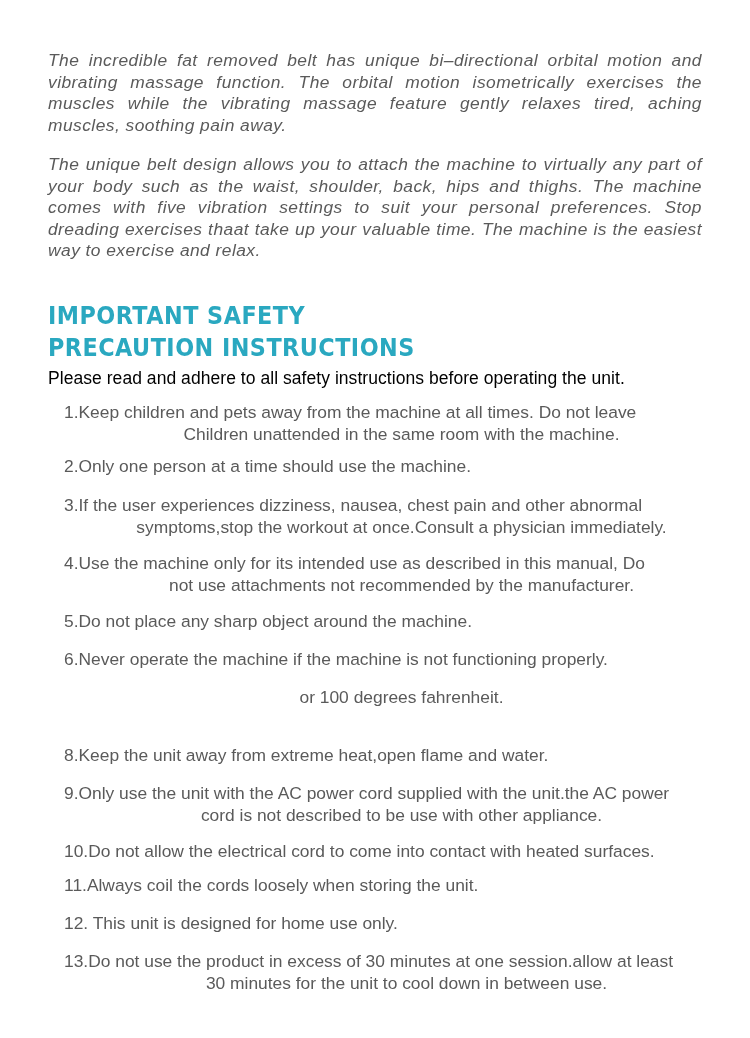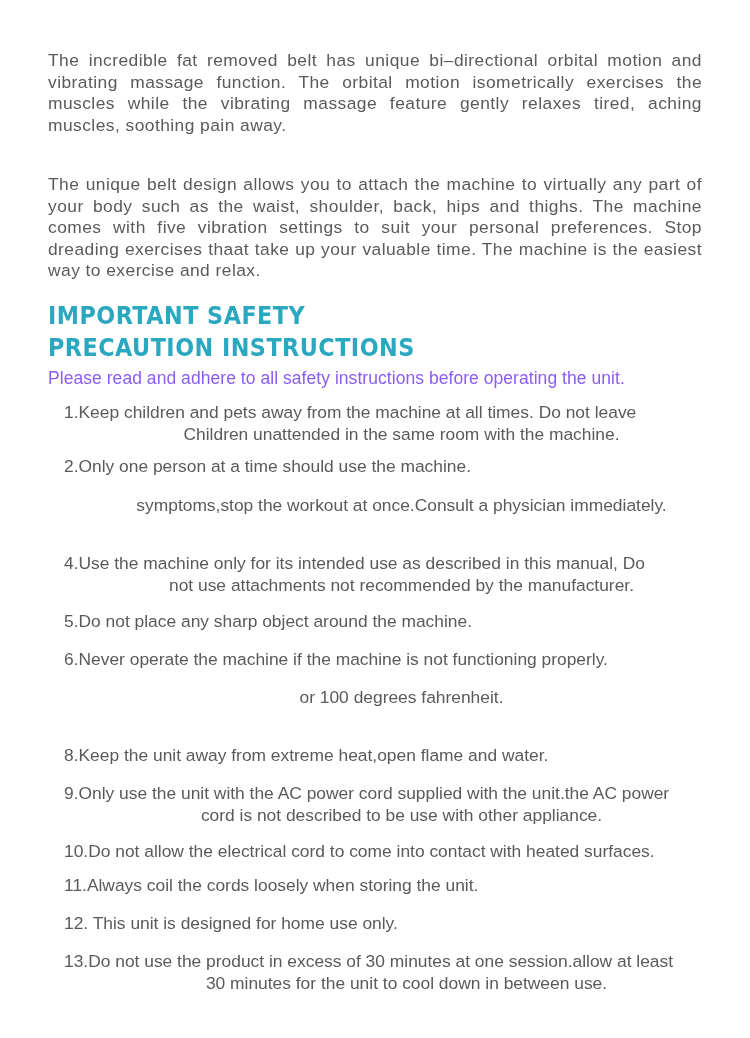--- a/index.html
+++ b/index.html
@@ -7,39 +7,40 @@
   .page { position: absolute; left: 48px; top: 50px; width: 654px; }
   .intro {
     font-family: "Liberation Sans", sans-serif;
     font-size: 17.4px;
     line-height: 21.5px;
     color: #5a5a5a;
     text-align: justify;
     text-align-last: left;
     margin: 0;
     letter-spacing: 0.45px;
+    font-style: italic;
   }
-  .intro + .intro { margin-top: 38px; }
+  .intro + .intro { margin-top: 18px; }
   .heading {
     position: absolute; left: 0; top: 250px;
     font-family: "DejaVu Sans", sans-serif;
     font-size: 24px;
     line-height: 32px;
     color: #2aa8c0;
     margin: 0;
     letter-spacing: 0.5px;
     transform: scaleX(0.93);
     transform-origin: left top;
     white-space: nowrap;
   }
   .subheading {
     position: absolute; left: 0; top: 318px;
     font-family: "Liberation Sans", sans-serif;
     font-size: 17.5px;
-    color: #8b5cf6;
+    color: #000000;
     margin: 0;
     white-space: nowrap;
     letter-spacing: 0.05px;
   }
   .rules {
     position: absolute; left: 0; top: 352px; width: 660px;
     list-style: none; margin: 0; padding: 0;
     font-family: "Liberation Sans", sans-serif;
     font-size: 17.4px;
     line-height: 21.5px;
@@ -66,20 +67,21 @@
 
   <ul class="rules">
     <li style="top:0px">
         <span class="l1">1.Keep children and  pets  away from  the machine  at all times. Do not leave</span>
         <span class="l2">Children unattended in the same room with the machine.</span>
       </li>
     <li style="top:54px">
         <span class="l1">2.Only one person at a time should use the machine.</span>
       </li>
     <li style="top:93px">
+        <span class="l1">3.If the user  experiences dizziness, nausea, chest  pain and other abnormal</span>
         <span class="l2">symptoms,stop the workout at once.Consult a physician immediately.</span>
       </li>
     <li style="top:151px">
         <span class="l1">4.Use the machine only for its intended  use as described  in this manual, Do</span>
         <span class="l2">not use attachments not recommended by the manufacturer.</span>
       </li>
     <li style="top:209px">
         <span class="l1">5.Do not place any sharp object around the machine.</span>
       </li>
     <li style="top:247px">

